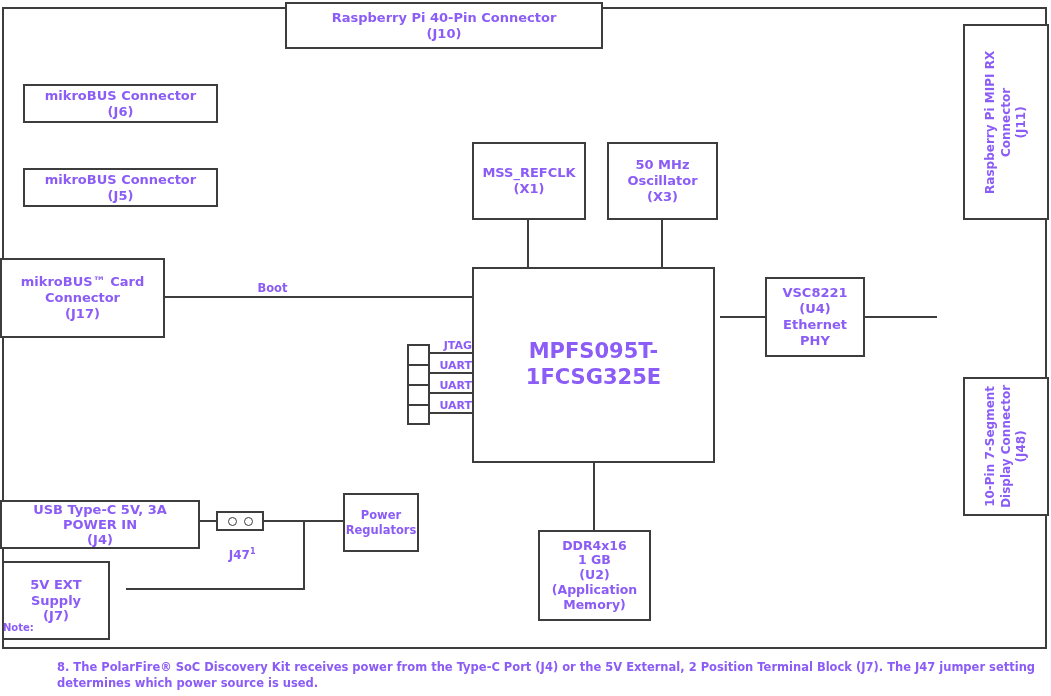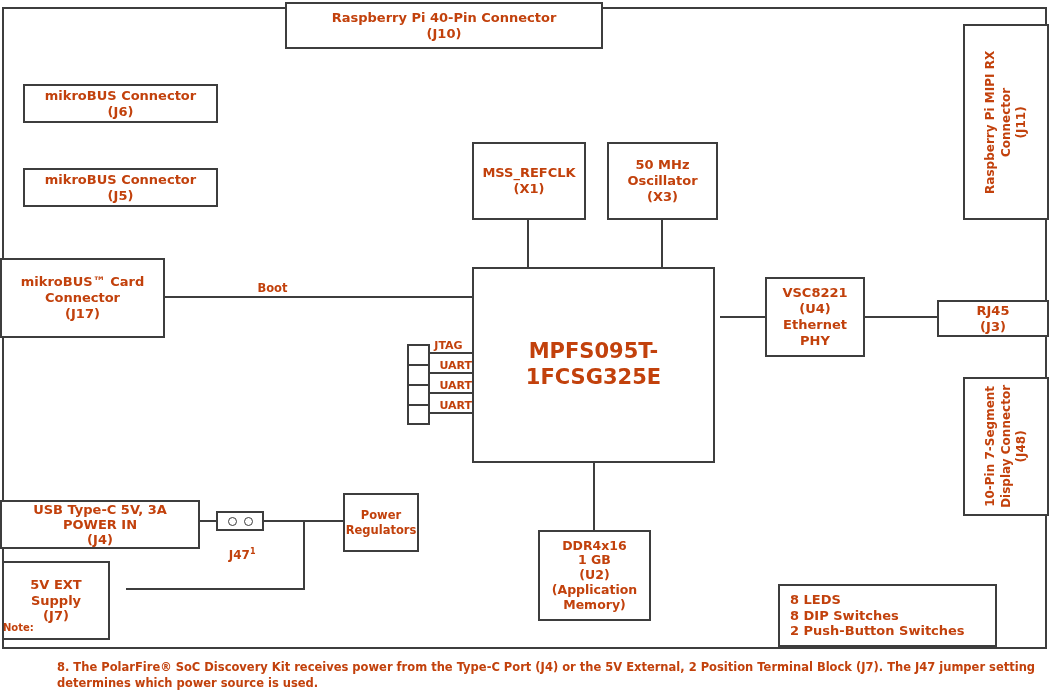--- a/index.html
+++ b/index.html
@@ -1,18 +1,18 @@
 <!DOCTYPE html>
 <html><head>
 <meta charset="utf-8">
 <style>
   html,body{margin:0;padding:0;background:#ffffff;}
   .canvas{
     position:relative;width:1051px;height:696px;background:#ffffff;
-    font-family:"DejaVu Sans","Liberation Sans",sans-serif;color:#c2410c;overflow:hidden;
+    font-family:"DejaVu Sans","Liberation Sans",sans-serif;color:#8b5cf6;overflow:hidden;
   }
   .outer{position:absolute;left:2px;top:7px;width:1041px;height:638px;border:2px solid #3d3d3d;}
   .box{
     position:absolute;border:2px solid #3d3d3d;background:#ffffff;box-sizing:border-box;
     display:flex;align-items:center;justify-content:center;text-align:center;
     white-space:pre-line;font-weight:bold;font-size:13px;line-height:1.22;
   }
   .hl{position:absolute;height:2px;background:#3d3d3d;}
   .vl{position:absolute;width:2px;background:#3d3d3d;}
   .lbl{position:absolute;font-weight:bold;font-size:11px;white-space:pre;}
@@ -60,38 +60,33 @@
   <div class="box" style="left:472px;top:142px;width:114px;height:78px">MSS_REFCLK
 (X1)</div>
   <div class="box" style="left:607px;top:142px;width:111px;height:78px">50 MHz
 Oscillator
 (X3)</div>
   <div class="box" style="left:472px;top:267px;width:243px;height:196px;font-size:21px">MPFS095T-1FCSG325E</div>
   <div class="box" style="left:765px;top:277px;width:100px;height:80px">VSC8221
 (U4)
 Ethernet
 PHY</div>
-  <div class="box" style="left:937px;top:300px;width:112px;height:37px">RJ45
-(J3)</div>
   <div class="box" style="left:0px;top:500px;width:200px;height:49px;line-height:1.18">USB Type-C 5V, 3A
 POWER IN
 (J4)</div>
   <div class="box" style="left:2px;top:561px;width:108px;height:79px">5V EXT
 Supply
 (J7)</div>
   <div class="box" style="left:343px;top:493px;width:76px;height:59px;font-size:11.5px">Power
 Regulators</div>
   <div class="box" style="left:538px;top:530px;width:113px;height:91px;font-size:12.5px;line-height:1.18">DDR4x16
 1 GB
 (U2)
 (Application
 Memory)</div>
-  <div class="box" style="left:778px;top:584px;width:219px;height:63px;justify-content:flex-start;text-align:left;padding-left:10px">8 LEDS
-8 DIP Switches
-2 Push-Button Switches</div>
 
   <div class="box vbox" style="left:963px;top:24px;width:86px;height:196px">
     <div class="vtext" style="width:196px">Raspberry Pi MIPI RX
 Connector
 (J11)</div>
   </div>
   <div class="box vbox" style="left:963px;top:377px;width:86px;height:139px">
     <div class="vtext" style="width:139px">10-Pin 7-Segment
 Display Connector
 (J48)</div>
@@ -99,21 +94,21 @@
 
   <div class="box" style="left:216px;top:511px;width:48px;height:20px;justify-content:space-around;padding:0 6px">
     <span class="pin"></span>
     <span class="pin"></span>
   </div>
   <div class="lbl" style="left:212px;top:533px;width:56px;font-size:12px">
     <span>J47</span><sup>1</sup>
   </div>
 
   <div class="lbl" style="left:230px;top:281px;width:85px;text-align:center;font-size:11.5px">Boot</div>
-  <div class="lbl" style="left:425px;top:339px;width:47px;text-align:center">JTAG</div>
+  <div class="lbl" style="left:425px;top:339px;width:47px;text-align:right">JTAG</div>
   <div class="lbl" style="left:425px;top:359px;width:47px;text-align:right">UART</div>
   <div class="lbl" style="left:425px;top:379px;width:47px;text-align:right">UART</div>
   <div class="lbl" style="left:425px;top:399px;width:47px;text-align:right">UART</div>
 
   <div class="lbl" style="left:3px;top:622px;font-size:10px">Note:</div>
   <div style="position:absolute;left:57px;top:660px;width:990px;font-size:11.5px;font-weight:600;line-height:1.35;white-space:pre-line">8. The PolarFire® SoC Discovery Kit receives power from the Type-C Port (J4) or the 5V External, 2 Position Terminal Block (J7). The J47 jumper setting
 determines which power source is used.</div>
 
 </div>
 

